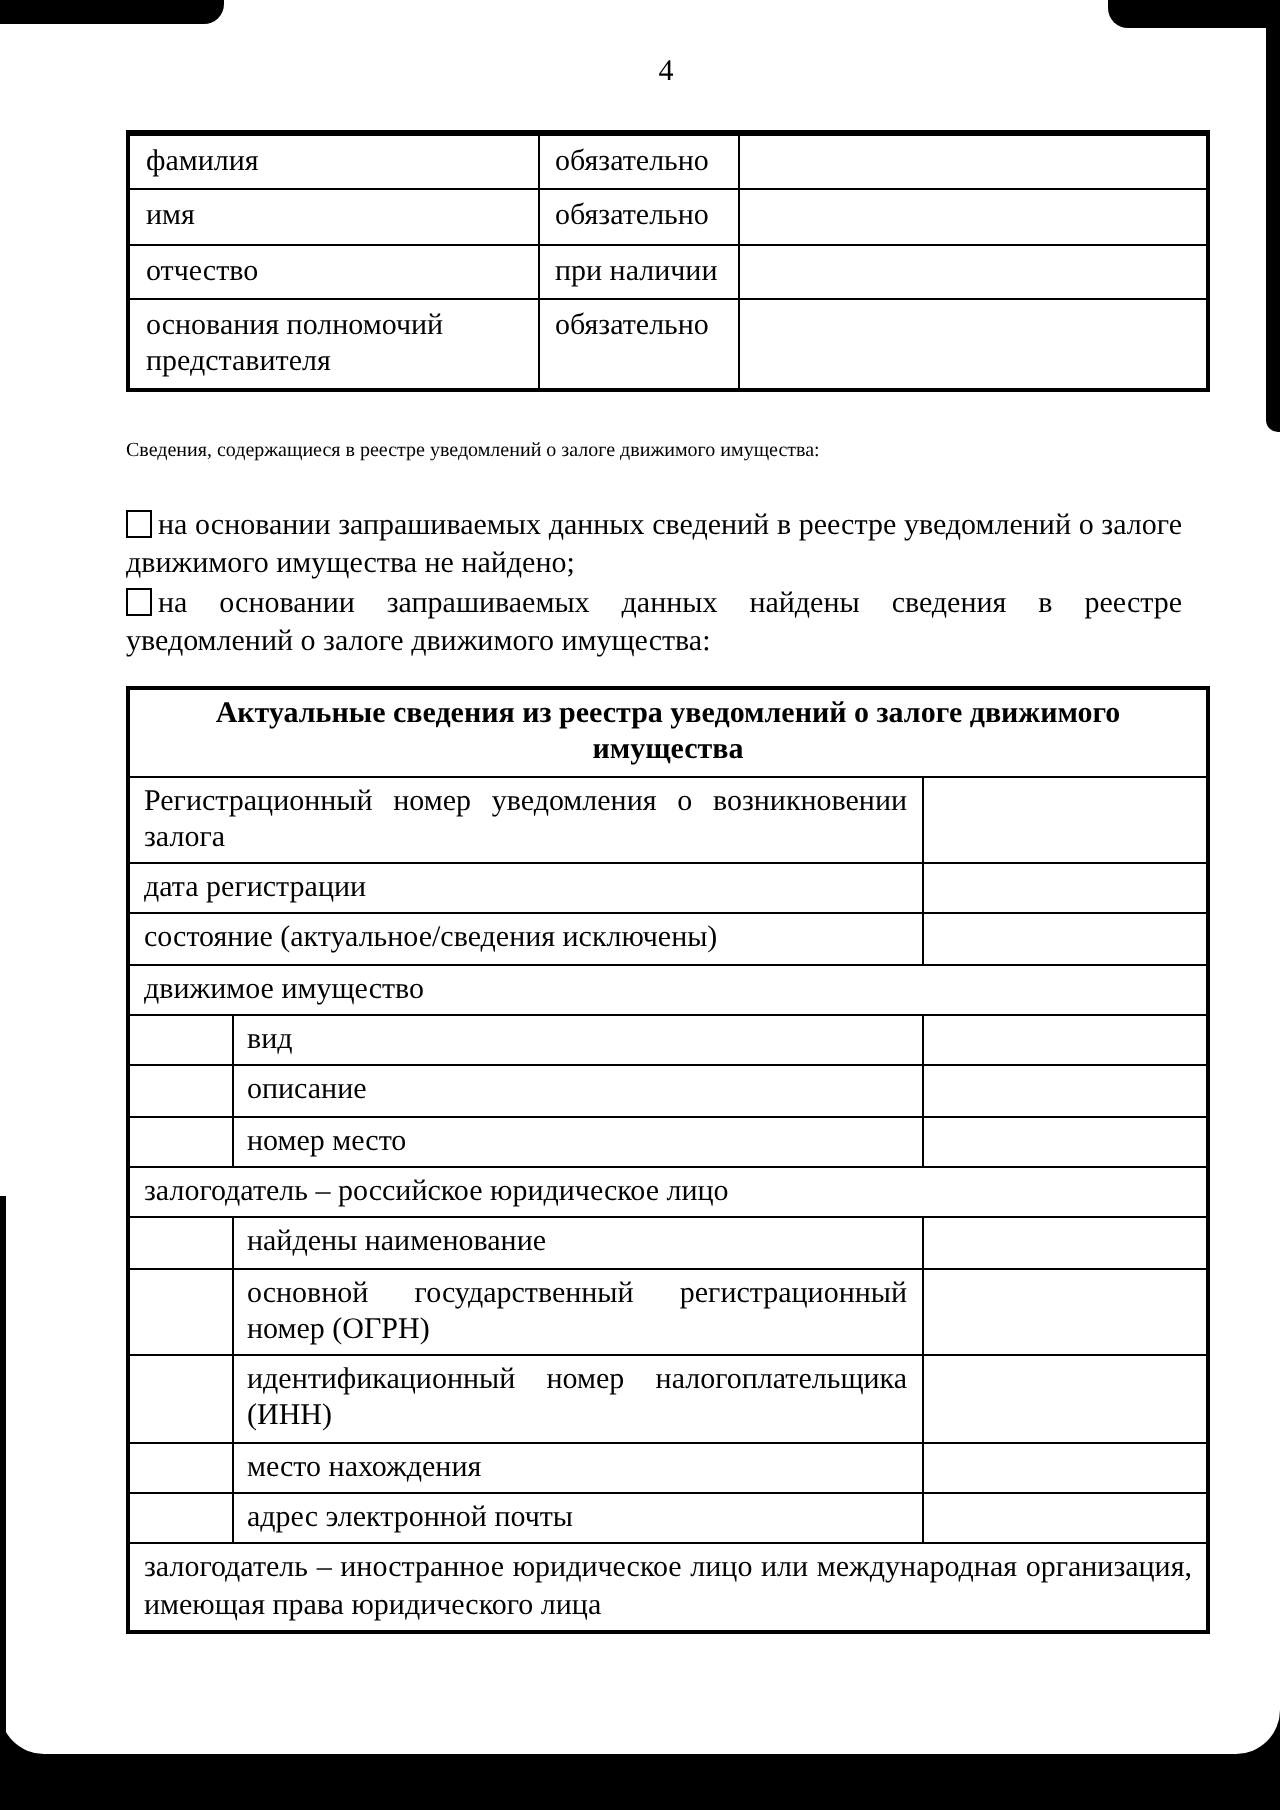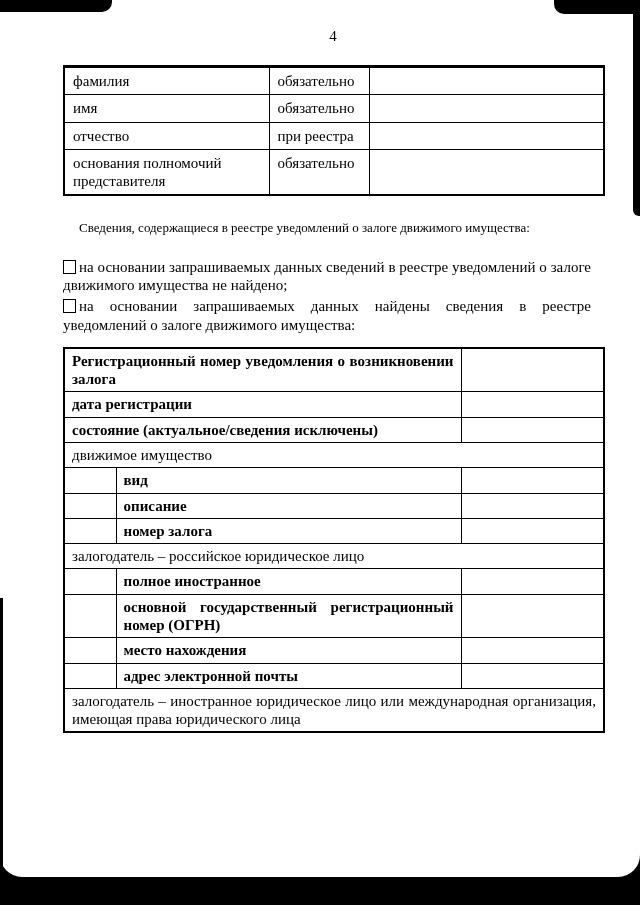--- a/index.html
+++ b/index.html
@@ -19,22 +19,22 @@
   .content{padding:28px 37px 0 63px;}
   .pageno{text-align:center;font-size:15px;margin:0 0 20px 0;}
   table{border-collapse:collapse;table-layout:fixed;width:540px;}
   td{border:1px solid #000;padding:3px 7px;font-size:15px;line-height:1.22;
      vertical-align:top;overflow:hidden;word-wrap:break-word;}
   .t1{border:2px solid #000;border-top:3px solid #000;}
   .t1 td{padding:4px 8px;}
   .t2{border:2px solid #000;margin-top:12px;}
   .t2 .title-cell{font-weight:bold;text-align:center;padding:3px 10px;}
   .t2 .sec{text-align:justify;}
-  .t2 .lbl{text-align:justify;font-weight:bold;}
-  .intro{font-size:13px;margin:24px 0 0 16px;line-height:1.25;}
+  .t2 .lbl{text-align:justify;}
+  .intro{font-size:10px;margin:24px 0 0 0;line-height:1.25;}
   .cbblock{margin-top:21px;}
   .cbline{font-size:15px;line-height:1.25;text-align:justify;margin:0 12px 2px 0;}
   .cb{display:inline-block;width:11px;height:12px;border:1.5px solid #000;
       margin-right:3px;vertical-align:-2px;background:#fff;}
 </style>
 </head>
 <body>
 
 <div class="page">
   <div class="content">
@@ -53,21 +53,21 @@
             <td>обязательно</td>
             <td>&nbsp;</td>
           </tr>
           <tr>
             <td>имя</td>
             <td>обязательно</td>
             <td>&nbsp;</td>
           </tr>
           <tr>
             <td>отчество</td>
-            <td>при реестра</td>
+            <td>при наличии</td>
             <td>&nbsp;</td>
           </tr>
           <tr>
             <td>основания полномочий представителя</td>
             <td>обязательно</td>
             <td>&nbsp;</td>
           </tr>
         </tbody>
     </table>
 
@@ -82,20 +82,23 @@
       </p>
     </div>
 
     <table class="t2">
       <colgroup>
           <col style="width:52px">
           <col style="width:345px">
           <col style="width:143px">
         </colgroup>
       <tbody>
+        <tr>
+          <td class="title-cell" colspan="3">Актуальные сведения из реестра уведомлений о залоге движимого имущества</td>
+        </tr>
       <tr>
             <td class="lbl" colspan="2">Регистрационный номер уведомления о возникновении залога</td>
             <td>&nbsp;</td>
           </tr>
           <tr>
             <td class="lbl" colspan="2">дата регистрации</td>
             <td>&nbsp;</td>
           </tr>
           <tr>
             <td class="lbl" colspan="2">состояние (актуальное/сведения исключены)</td>
@@ -109,34 +112,39 @@
             <td class="lbl">вид</td>
             <td>&nbsp;</td>
           </tr>
           <tr>
             <td>&nbsp;</td>
             <td class="lbl">описание</td>
             <td>&nbsp;</td>
           </tr>
           <tr>
             <td>&nbsp;</td>
-            <td class="lbl">номер залога</td>
+            <td class="lbl">номер место</td>
             <td>&nbsp;</td>
           </tr>
           <tr>
             <td class="sec" colspan="3">залогодатель – российское юридическое лицо</td>
           </tr>
           <tr>
             <td>&nbsp;</td>
-            <td class="lbl">полное иностранное</td>
+            <td class="lbl">найдены наименование</td>
             <td>&nbsp;</td>
           </tr>
           <tr>
             <td>&nbsp;</td>
             <td class="lbl">основной государственный регистрационный номер (ОГРН)</td>
+            <td>&nbsp;</td>
+          </tr>
+          <tr>
+            <td>&nbsp;</td>
+            <td class="lbl">идентификационный номер налогоплательщика (ИНН)</td>
             <td>&nbsp;</td>
           </tr>
           <tr>
             <td>&nbsp;</td>
             <td class="lbl">место нахождения</td>
             <td>&nbsp;</td>
           </tr>
           <tr>
             <td>&nbsp;</td>
             <td class="lbl">адрес электронной почты</td>

